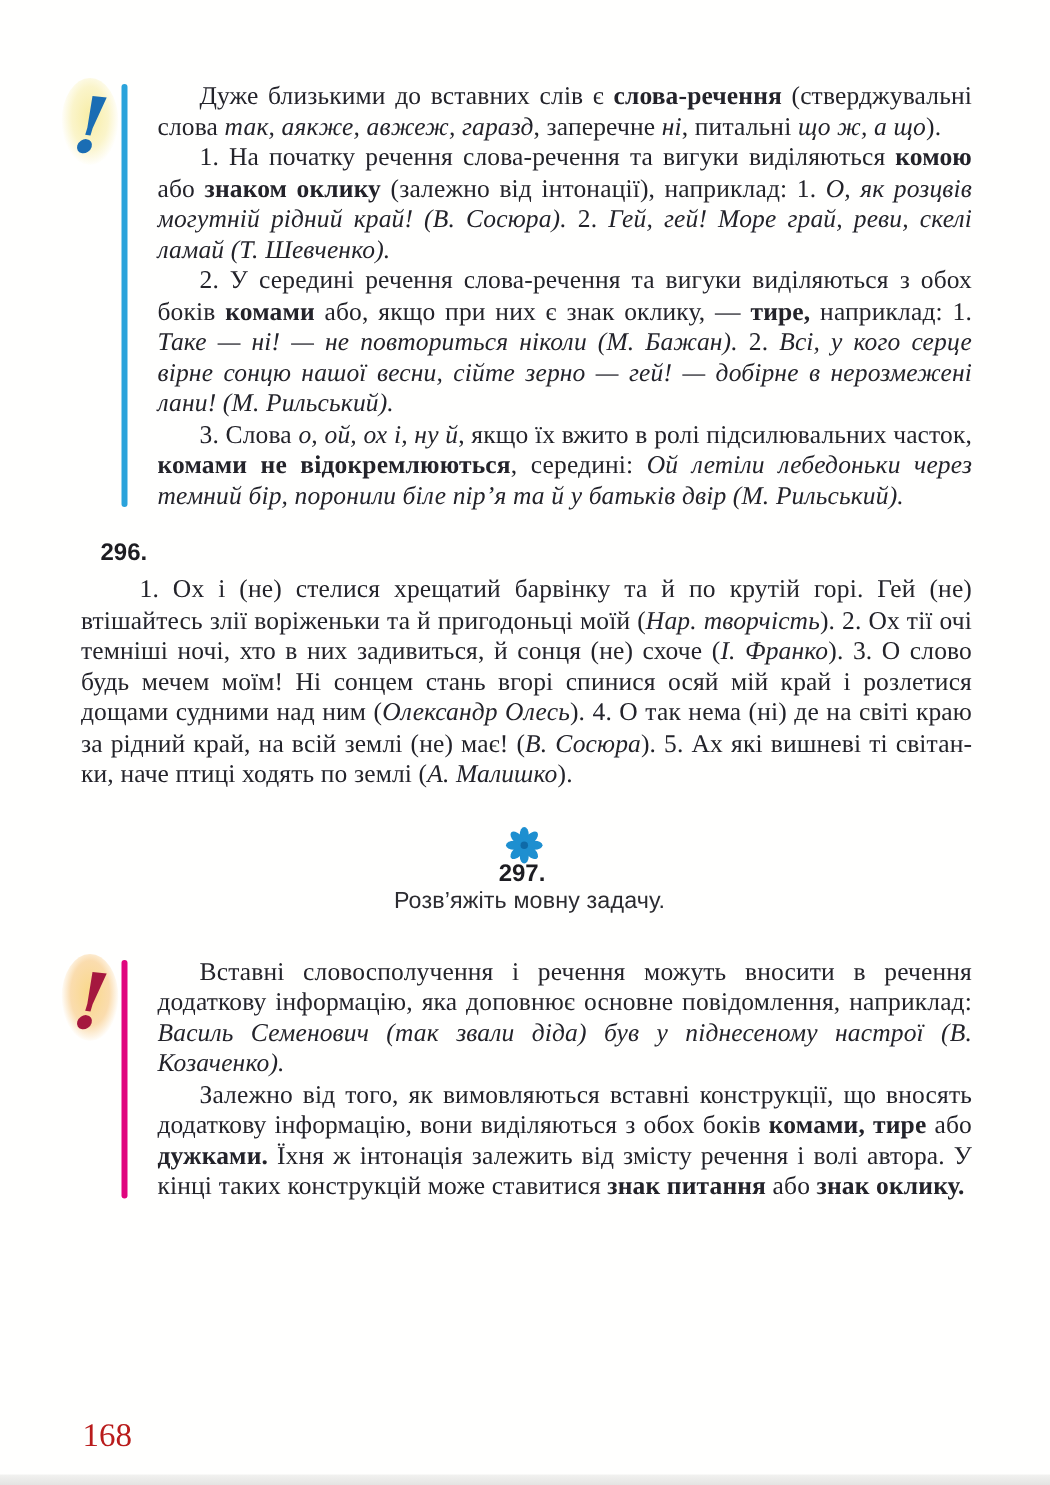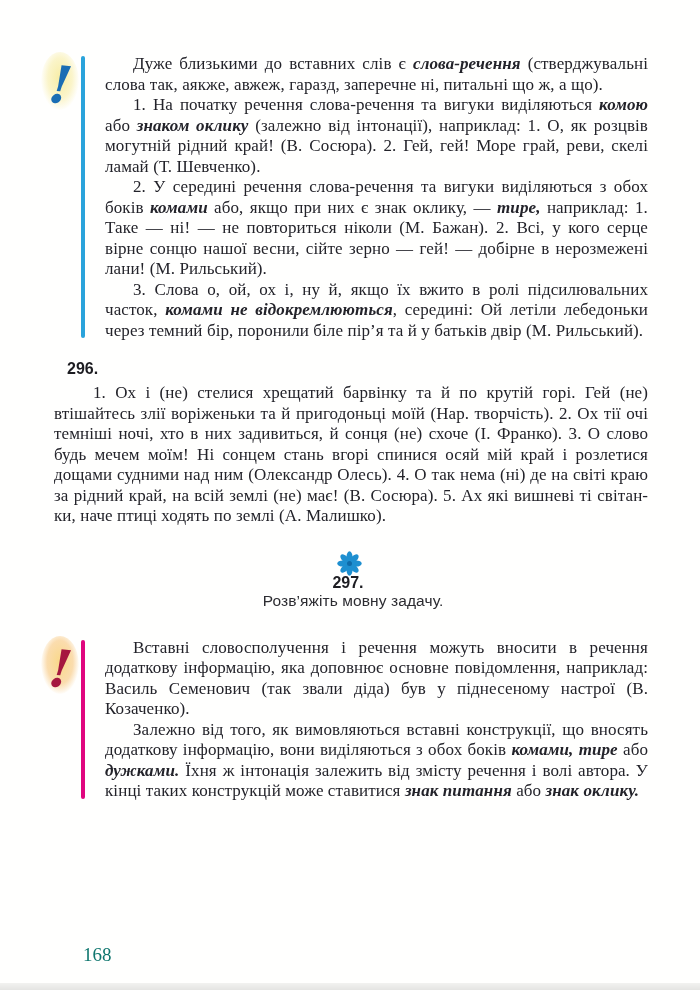--- a/index.html
+++ b/index.html
@@ -58,22 +58,22 @@
   }
   
   .body-p {
     margin: 0;
     text-align: justify;
     font-size: 17px;
     line-height: 20.5px;
     letter-spacing: 0.1px;
   }
   .indent  { text-indent: 28px; }
-  .f-b  { font-weight: bold; font-style: italic; }
-  .f-i  { }
+  .f-b  { font-weight: bold; }
+  .f-i  { font-style: italic; }
   
   .exercise-head {
     display: flex;
     align-items: center;
     font-family: "Liberation Sans", sans-serif;
   }
   .ex296 .exercise-head { padding-left: 22px; margin-top: 19px; }
   .ex297 .exercise-head { padding-left: 13px; margin-top: 22px; align-items: center; flex-direction: column; }
   .ex-num {
     font-weight: bold;
@@ -97,24 +97,23 @@
   }
   .ex-body-296 { margin-left: 9px; margin-top: 5px; text-indent: 39px; }
   .ex-body-297 { margin-left: 28px; text-indent: 39px; }
   .ex297-bodies { margin-top: 5px; }
   .mt-block2 { margin-top: 28px; }
   
   .page-number {
     position: absolute;
     left: 55px;
     top: 944px;
-    font-size: 19px;
-    color: #0f766e;
+    font-size: 22px;
+    color: #b91c1c;
     font-family: "Liberation Serif", serif;
-    margin-left: 28px;
   }
   .bottom-edge {
     position: absolute;
     left: 0; bottom: 0;
     width: 100%; height: 7px;
     background: linear-gradient(#f2f2f0, #e4e4e2);
   }
 </style>
 </head>
 <body>

